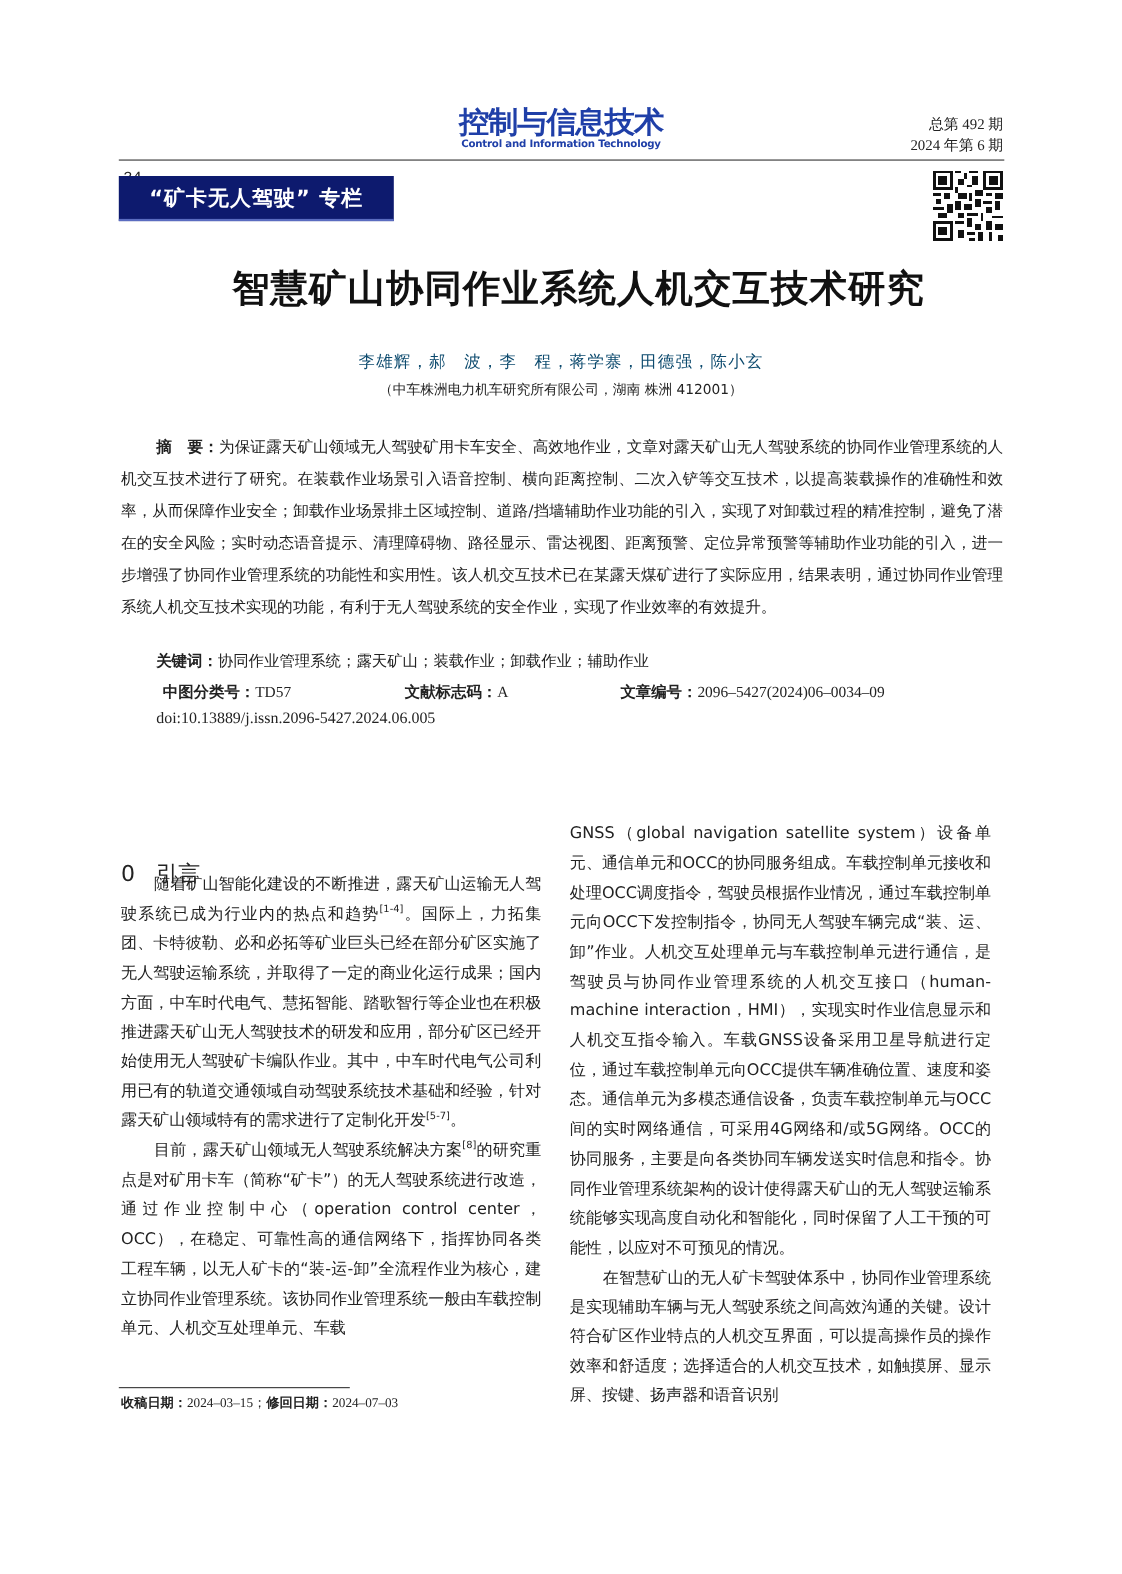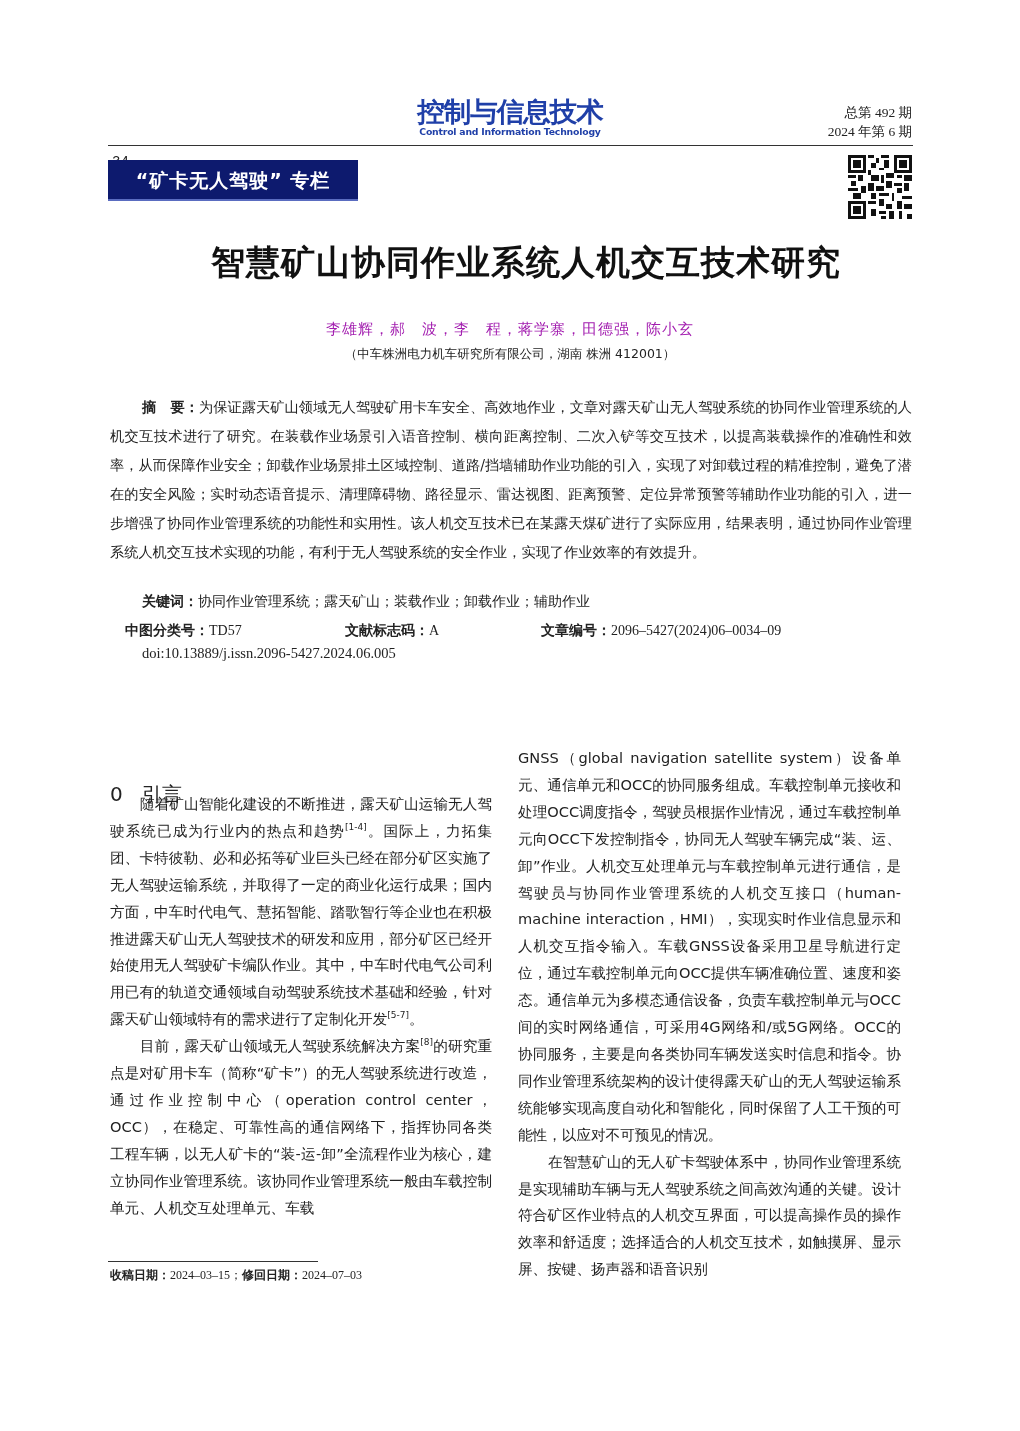--- a/index.html
+++ b/index.html
@@ -7,29 +7,29 @@
     .abs { position: absolute; }
     .page-num { left: 112px; top: 118px; font-size: 14px; font-family: Liberation Mono, monospace; color: #222; margin-top: 36px; }
     .journal-logo { left: 414px; top: 98px; width: 192px; text-align: center; }
     .journal-cn { font-family: "DejaVu Sans", sans-serif; font-weight: bold; font-size: 27px; color: #1f3fa8; letter-spacing: -1px; line-height: 28px; transform: scaleX(1.02); }
     .journal-en { font-family: "DejaVu Sans", sans-serif; font-weight: bold; font-size: 9.3px; color: #1f3fa8; line-height: 12px; white-space: nowrap; letter-spacing: -0.2px; }
     .issue-info { right: 108px; top: 103px; text-align: right; font-family: "Liberation Serif", serif; font-size: 13.5px; line-height: 19px; color: #222; }
     .header-rule { left: 108px; top: 145px; width: 805px; height: 1px; background: #333; }
     .column-banner { left: 108px; top: 160px; width: 250px; height: 41px; background: #0d1a6e; color: #fff; font-family: "DejaVu Sans", sans-serif; font-weight: bold; font-size: 19px; line-height: 41px; text-align: center; letter-spacing: 1px; box-sizing: border-box; border-bottom: 2px solid #5a6cc0; }
     .qr { left: 848px; top: 155px; width: 64px; height: 64px; }
     .title { left: 116px; top: 240px; width: 820px; text-align: center; font-size: 34px; font-weight: bold; letter-spacing: 1px; font-family: "DejaVu Serif", serif; color: #111; }
-    .authors { left: 100px; top: 320px; width: 820px; text-align: center; font-size: 15px; letter-spacing: 1px; color: #a21caf; font-family: "DejaVu Serif", serif; }
+    .authors { left: 100px; top: 320px; width: 820px; text-align: center; font-size: 15px; letter-spacing: 1px; color: #0c4a6e; font-family: "DejaVu Serif", serif; }
     .affiliation { left: 100px; top: 346px; width: 820px; text-align: center; font-size: 12.5px; color: #222; font-family: "DejaVu Sans", sans-serif; }
     .abstract { left: 110px; top: 393px; width: 802px; font-size: 14.2px; line-height: 29px; text-align: justify; color: #222; }
     .abstract .lbl { font-family: "DejaVu Sans", sans-serif; font-weight: bold; }
     .abstract-first { text-indent: 32px; }
     .meta-line { font-size: 14px; line-height: 29px; color: #222; }
     .meta-line .lbl { font-family: "DejaVu Sans", sans-serif; font-weight: bold; }
     .kw-block { left: 142px; top: 587px; width: 780px; }
-    .class-line { left: 125px; top: 616px; width: 780px; font-family: "Liberation Serif", serif; }
+    .class-line { left: 148px; top: 616px; width: 780px; font-family: "Liberation Serif", serif; }
     .class-line span.seg { display: inline-block; }
     .doi { left: 142px; top: 645px; font-family: "Liberation Serif", serif; font-size: 14.5px; color: #222; }
     .section-heading { left: 110px; top: 781px; font-family: "DejaVu Sans", sans-serif; font-size: 20px; color: #222; }
     .section-heading .num { display: inline-block; width: 32px; }
     .col { font-family: "DejaVu Sans", sans-serif; font-size: 14.6px; line-height: 26.9px; color: #222; text-align: justify; }
     .col p { margin: 0; }
     .col .indent { text-indent: 30px; }
     .col sup { font-size: 9px; vertical-align: 6px; line-height: 0; }
     .col-left { left: 110px; top: 791px; width: 382px; }
     .col-right { left: 518px; top: 745px; width: 383px; }

